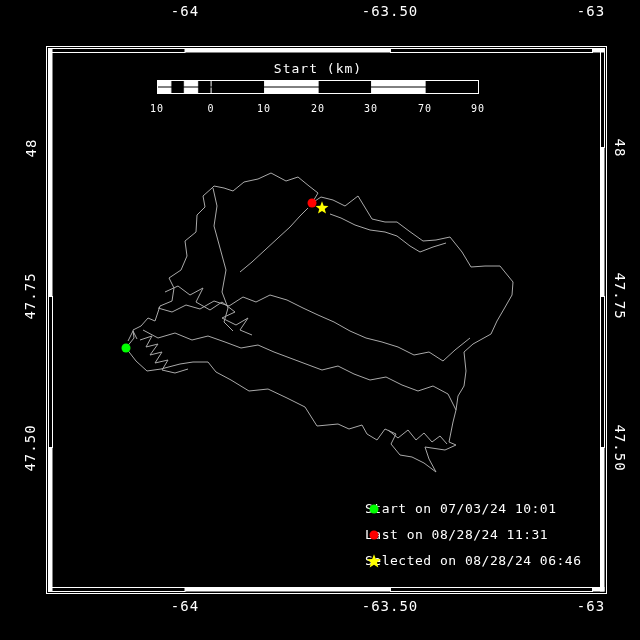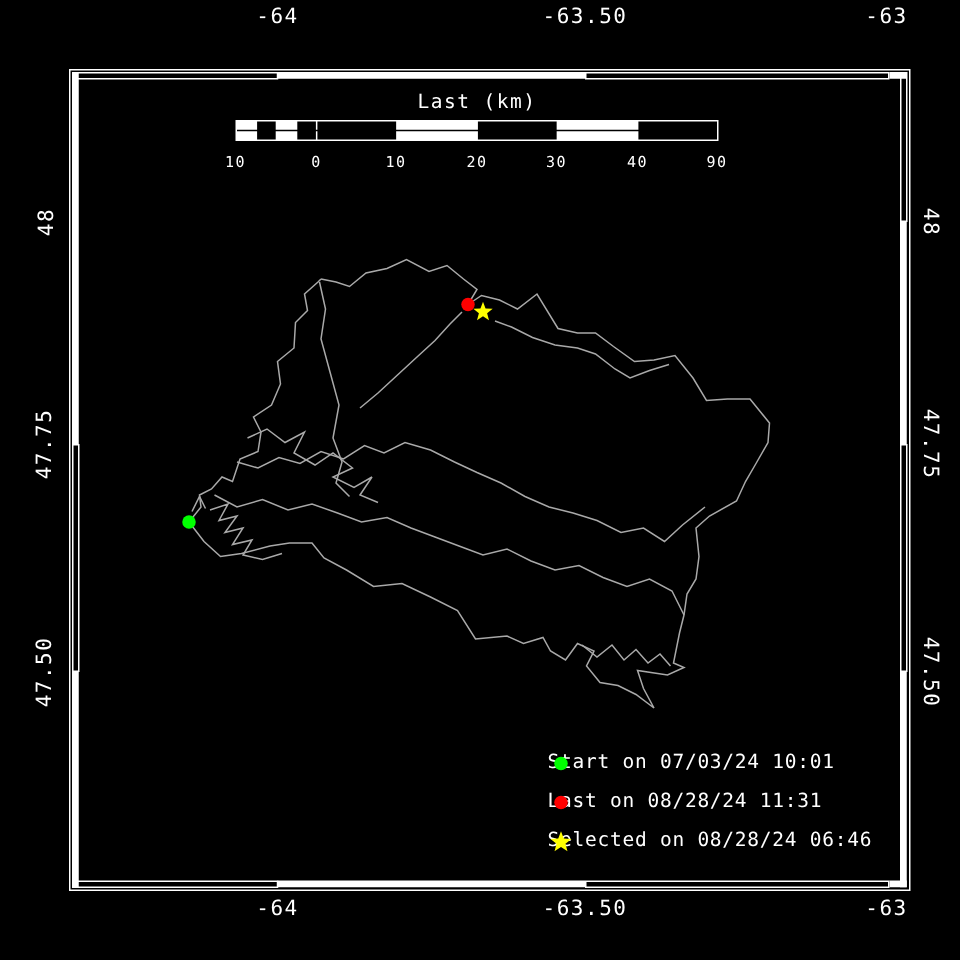--- a/index.html
+++ b/index.html
@@ -99,27 +99,27 @@
 <div class="lbl tick-bottom" style="left:591px;top:598px">-63</div>
 
 <div class="lbl tick-left" style="left:31px;top:148px">48</div>
 <div class="lbl tick-left" style="left:30px;top:296px">47.75</div>
 <div class="lbl tick-left" style="left:30px;top:448px">47.50</div>
 
 <div class="lbl tick-right" style="left:620px;top:148px">48</div>
 <div class="lbl tick-right" style="left:620px;top:296px">47.75</div>
 <div class="lbl tick-right" style="left:620px;top:448px">47.50</div>
 
-<div class="scale-title">Last (km)</div>
+<div class="scale-title">Start (km)</div>
 <div class="scale-num" style="left:157px">10</div>
 <div class="scale-num" style="left:211px">0</div>
 <div class="scale-num" style="left:264px">10</div>
 <div class="scale-num" style="left:318px">20</div>
 <div class="scale-num" style="left:371px">30</div>
-<div class="scale-num" style="left:425px">40</div>
+<div class="scale-num" style="left:425px">70</div>
 <div class="scale-num" style="left:478px">90</div>
 
 <div class="legend-row" style="top:501px">
   <svg class="mk" width="18" height="16">
     <circle cx="9" cy="8" r="4.5" fill="#00ff00"></circle>
   </svg>
   <span>Start on 07/03/24 10:01</span>
 </div>
 <div class="legend-row" style="top:527px">
   <svg class="mk" width="18" height="16">

